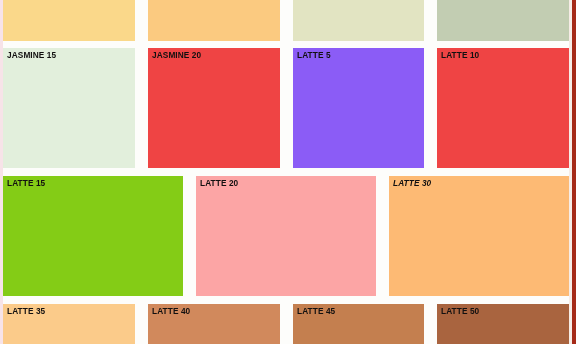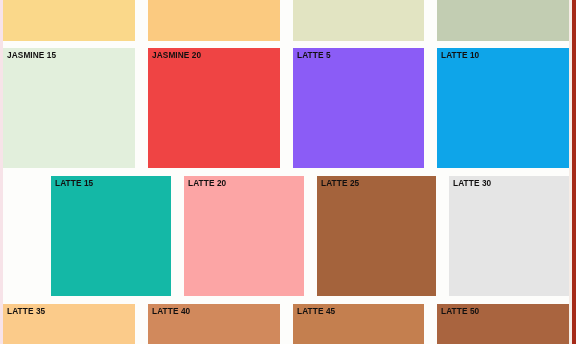--- a/index.html
+++ b/index.html
@@ -125,36 +125,33 @@
     <div class="row row-2">
       <div class="swatch" style="background-color: rgb(226, 239, 220);">
         <span class="swatch-label" style="color: rgb(18, 16, 16);">JASMINE 15</span>
       </div>
       <div class="swatch" style="background-color: #ef4444;">
         <span class="swatch-label" style="color: rgb(18, 16, 16);">JASMINE 20</span>
       </div>
       <div class="swatch" style="background-color: #8b5cf6;">
         <span class="swatch-label" style="color: rgb(18, 16, 16);">LATTE 5</span>
       </div>
-      <div class="swatch" style="background-color: #0ea5e9;">
+      <div class="swatch" style="background-color: #ef4444;">
         <span class="swatch-label" style="color: rgb(18, 16, 16);">LATTE 10</span>
       </div>
     </div>
 
     <div class="row row-3">
-      <div class="swatch" style="background-color: #14b8a6; margin-left: 48px;">
+      <div class="swatch" style="background-color: #84cc16;">
         <span class="swatch-label" style="color: rgb(18, 16, 16);">LATTE 15</span>
       </div>
       <div class="swatch" style="background-color: #fca5a5;">
         <span class="swatch-label" style="color: rgb(18, 16, 16);">LATTE 20</span>
       </div>
-      <div class="swatch" style="background-color: rgb(164, 99, 60);">
-        <span class="swatch-label" style="color: rgb(18, 16, 16);">LATTE 25</span>
-      </div>
-      <div class="swatch" style="background-color: #e5e5e5;">
+      <div class="swatch" style="background-color: #fdba74; font-style: italic;">
         <span class="swatch-label" style="color: rgb(18, 16, 16);">LATTE 30</span>
       </div>
     </div>
 
     <div class="row row-4">
       <div class="swatch" style="background-color: rgb(251, 203, 138);">
         <span class="swatch-label" style="color: rgb(18, 16, 16);">LATTE 35</span>
       </div>
       <div class="swatch" style="background-color: rgb(209, 137, 92);">
         <span class="swatch-label" style="color: rgb(18, 16, 16);">LATTE 40</span>

